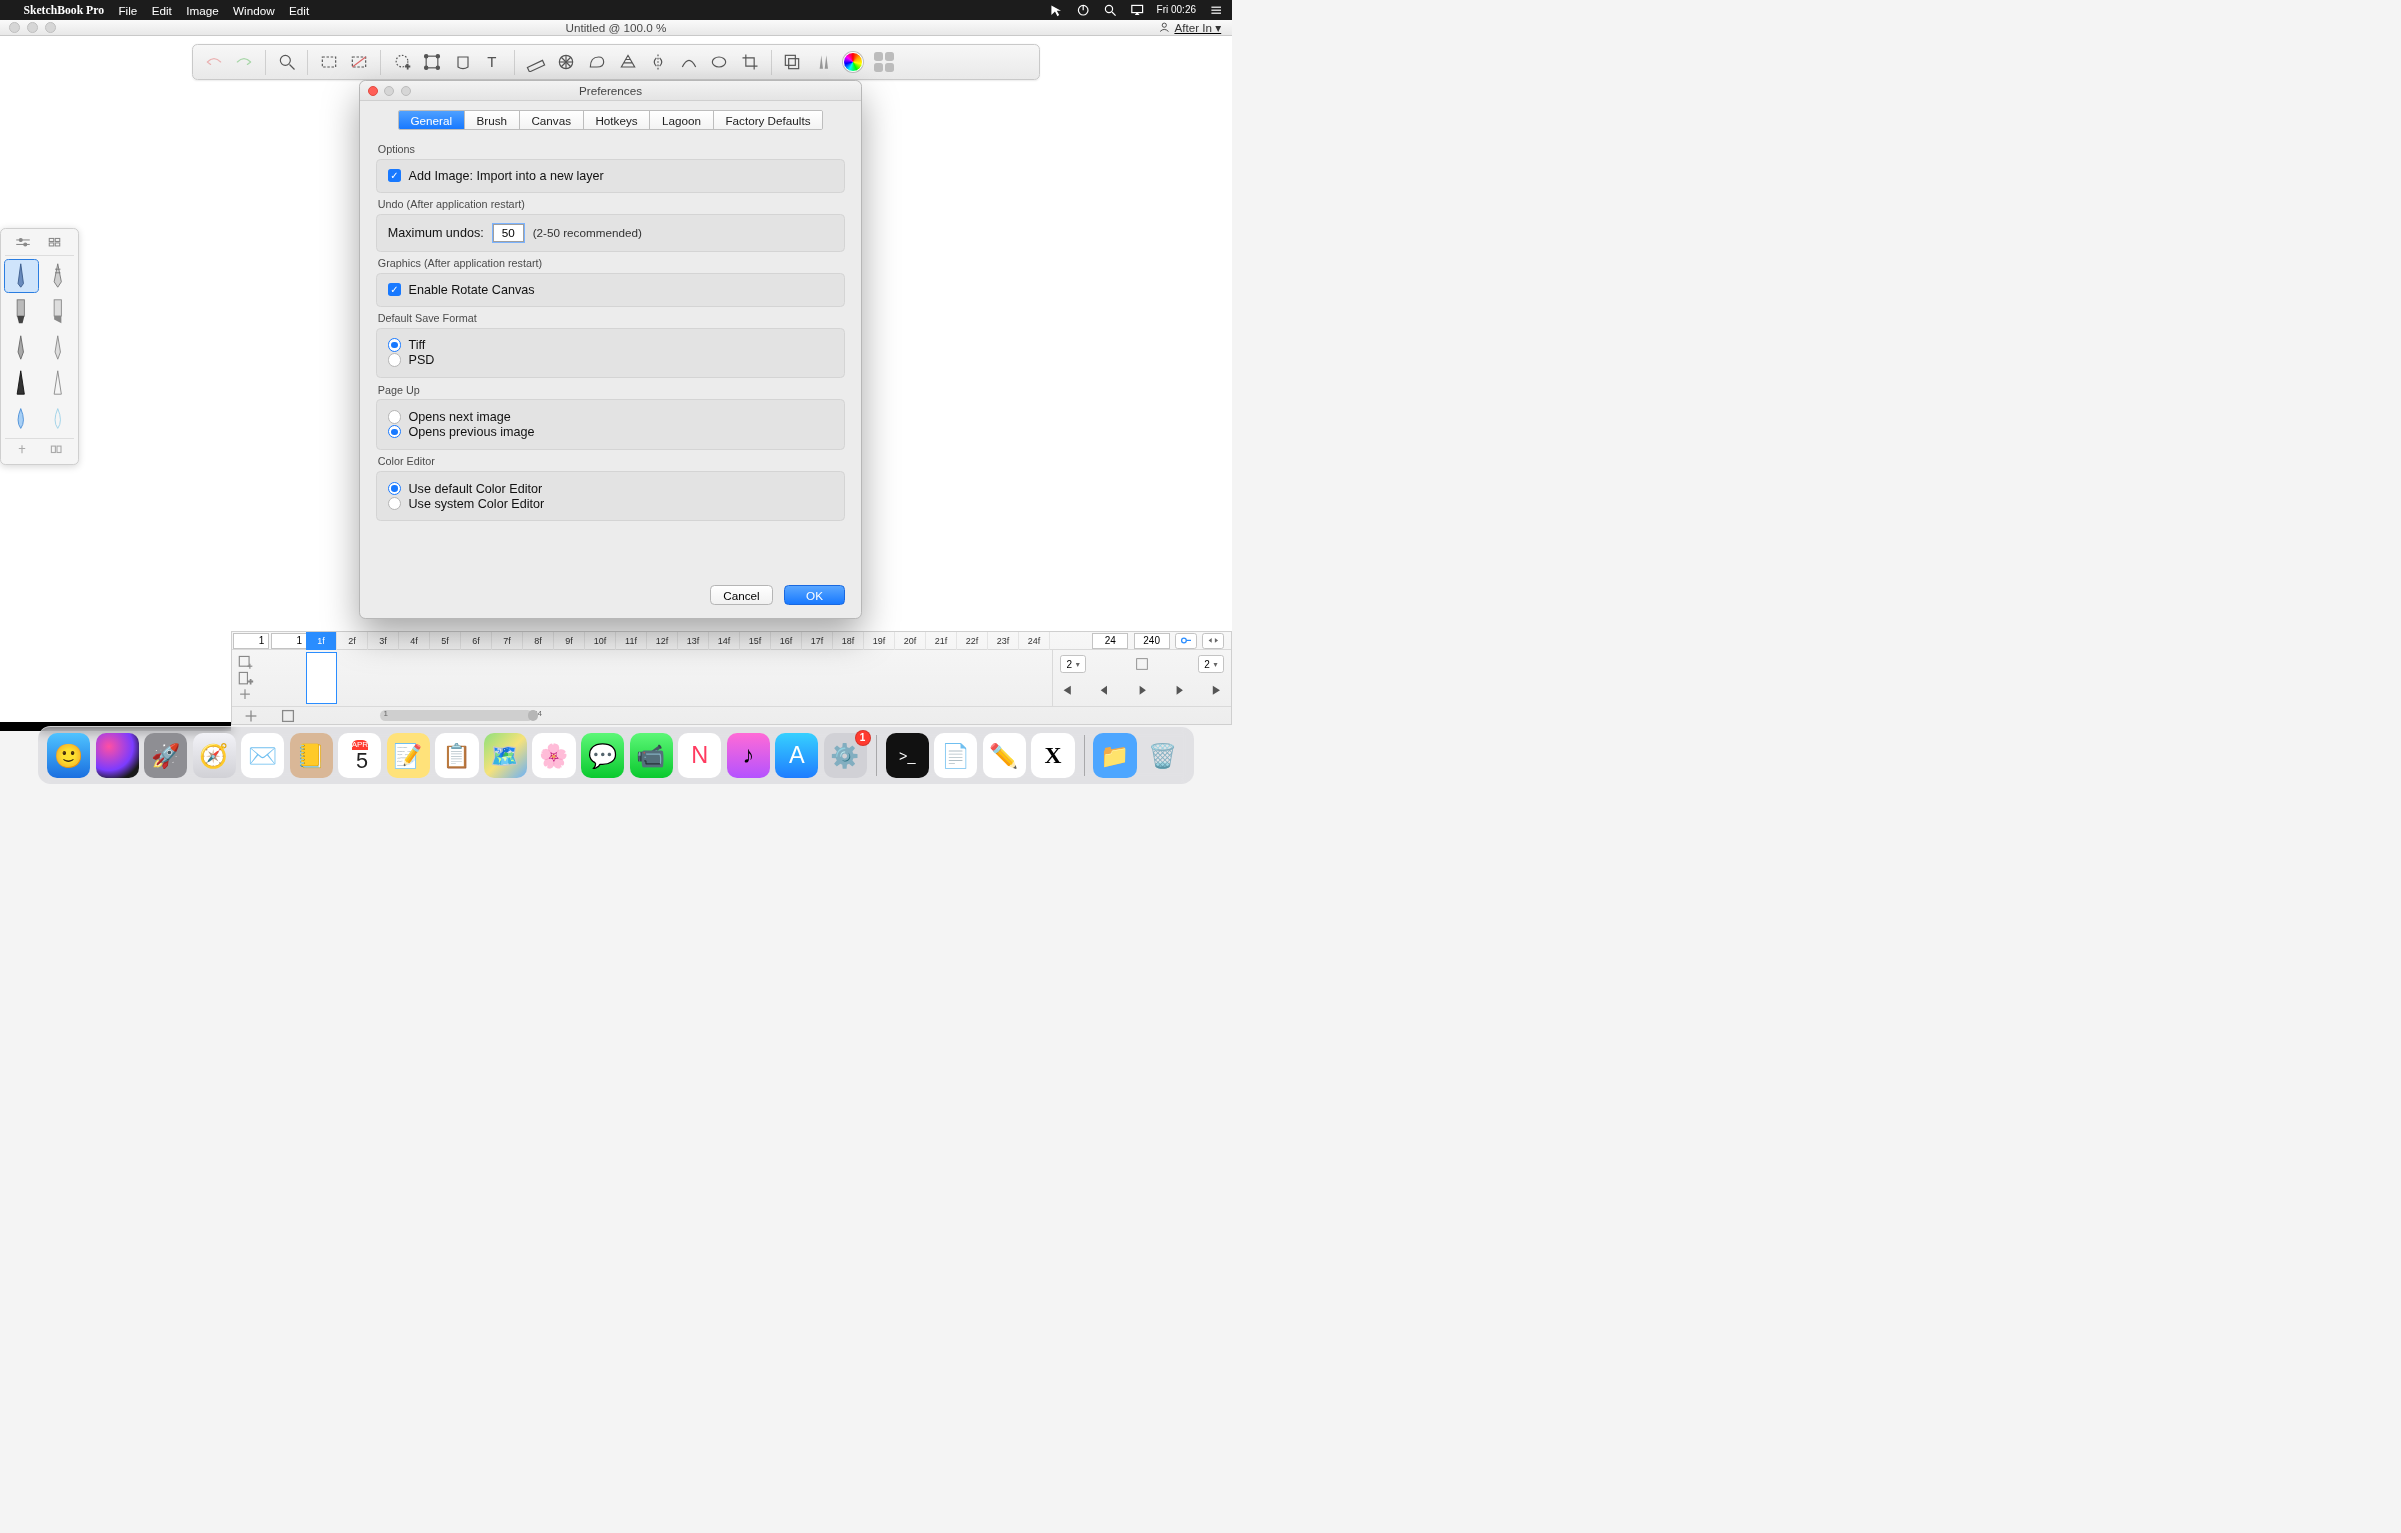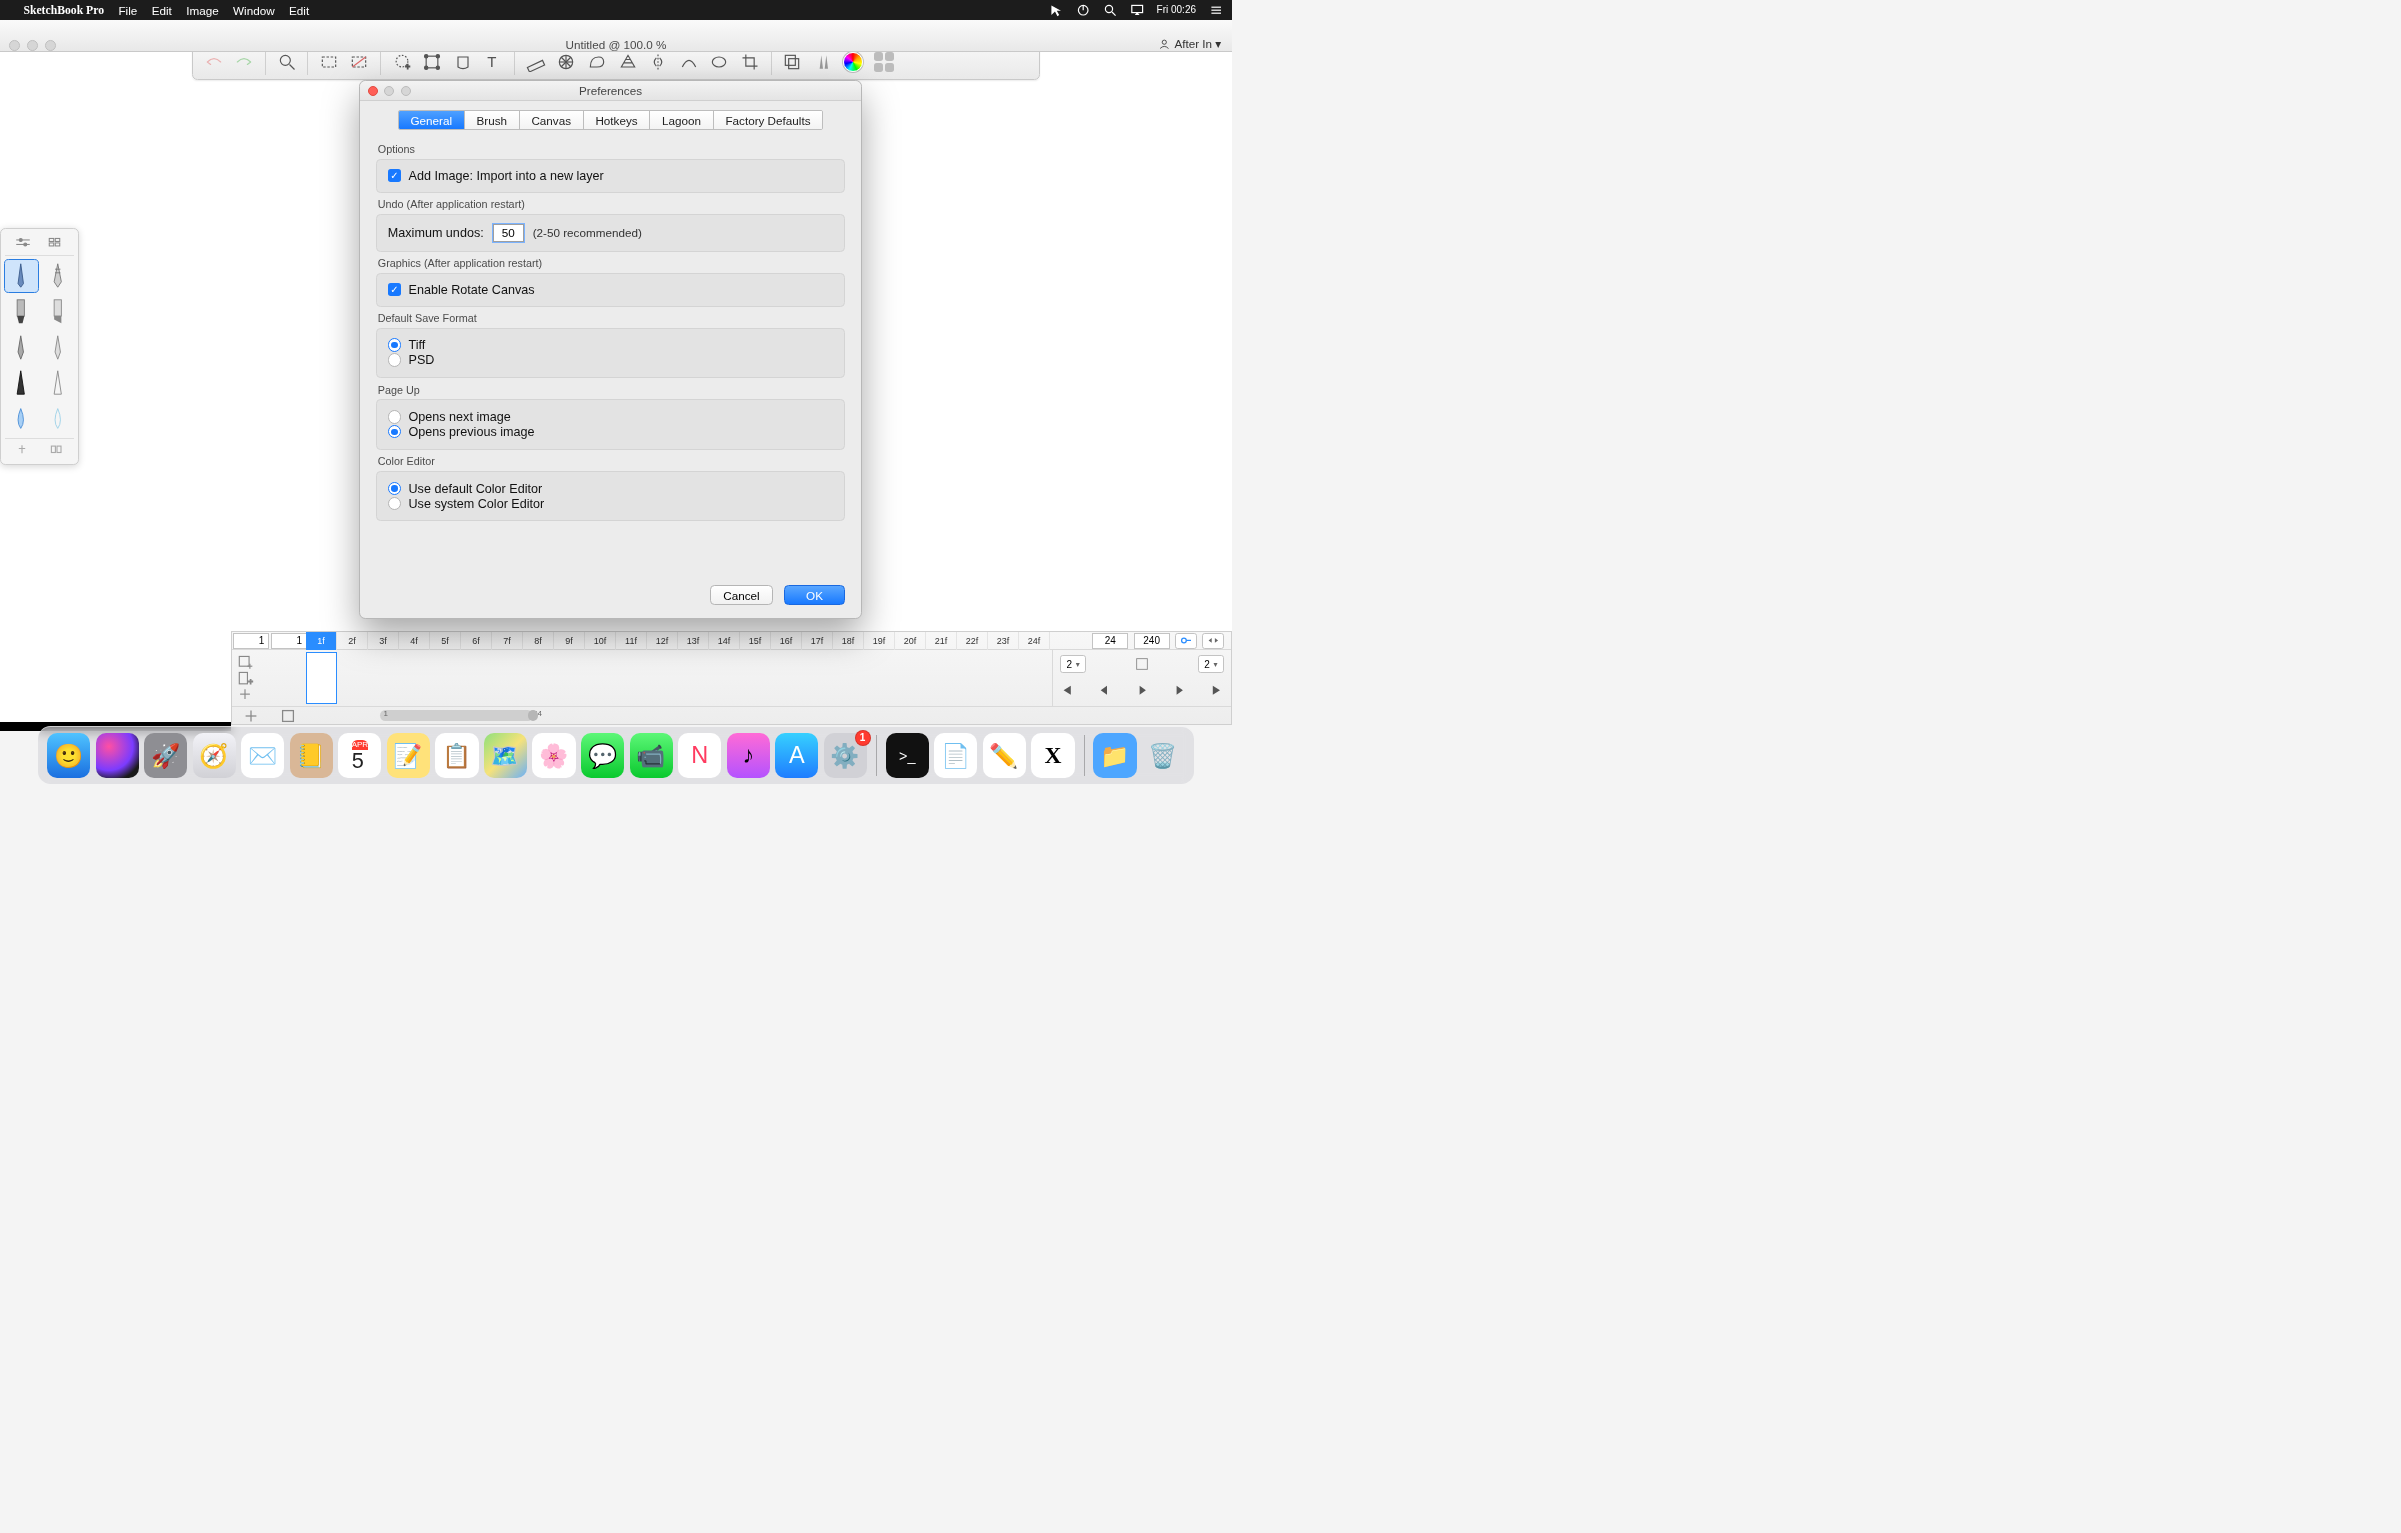--- a/index.html
+++ b/index.html
@@ -7,21 +7,21 @@
 
 
 .menubar { position:absolute; top:0; left:0; right:0; height:20px; background:#1c1c1c; color:#fff; display:flex; align-items:center; font-size:11.7px; padding:0 9px; z-index:50;}
 .menubar .left { display:flex; align-items:center; gap:14.4px;}
 .menubar .left .apple { font-size:12.6px; }
 .menubar .left .app { font-weight:700;font-family:Liberation Serif, serif; }
 .menubar .right { margin-left:auto; display:flex; align-items:center; gap:12.6px; font-size:10px;}
 .mb-icon svg { width:14.4px; height:14.4px; display:block;}
 
 
-.docwin { position:absolute; top:20px; left:0; right:0; height:32px; background:linear-gradient(#fafafa,#e8e8e8); border-bottom:0.9px solid #c9c9c9; display:flex; align-items:flex-end; z-index:10;}
+.docwin { position:absolute; top:20px; left:0; right:0; height:16px; background:linear-gradient(#fafafa,#e8e8e8); border-bottom:0.9px solid #c9c9c9; display:flex; align-items:center; z-index:10;text-decoration:underline;}
 .trafficlights { display:flex; gap:7.2px; padding-left:9px;}
 .trafficlights span { width:10.8px; height:10.8px; border-radius:50%; background:#d6d6d6; border:0.9px solid #c0c0c0;}
 .doc-title { position:absolute; left:0; right:0; text-align:center; font-size:11.7px; color:#4a4a4a;}
 .signin { margin-left:auto; padding-right:10.8px; font-size:11.7px; color:#333; display:flex; align-items:center; gap:3.6px;}
 .signin svg{width:12.6px;height:12.6px;}
 
 
 .toolbar { position:absolute; top:44px; left:50%; transform:translateX(-50%); width:848px; height:36px; background:linear-gradient(#f7f7f7,#e9e9e9); border:0.9px solid #c9c9c9; border-radius:5.4px; display:flex; align-items:center; padding:0 7.2px; gap:3.6px; z-index:9; box-shadow:0 0.9px 1.8px rgba(0,0,0,.08);}
 .tb-sep{ width:0.9px; height:25px; background:#cfcfcf; margin:0 3.6px;}
 .tb-btn{ width:27px; height:27px; display:flex; align-items:center; justify-content:center; color:#555; border-radius:3.6px;}
@@ -123,21 +123,21 @@
 .dock .app.itunes{background:linear-gradient(#ff6bd6,#b452ff);}
 .dock .app.store{background:linear-gradient(#36d0ff,#1f7dff);}
 .dock .app.sys{background:#d1d1d6;}
 .dock .app.term{background:#111;}
 .dock .app.te{background:#fff;}
 .dock .app.skb{background:#fff;}
 .dock .app.xq{background:#fff;}
 .dock .app.dl{background:#4da6ff;}
 .dock .app.trash{background:transparent;}
 .dock .badge{position:absolute;top:-3.6px;right:-3.6px;min-width:16px;height:16px;border-radius:8px;background:#ff3b30;color:#fff;font-size:10px;display:flex;align-items:center;justify-content:center;font-weight:600;border:0.9px solid rgba(0,0,0,.15);}
-.dock .cal-inner{display:flex;flex-direction:column;align-items:flex-start;line-height:1;}
+.dock .cal-inner{display:flex;flex-direction:column;align-items:flex-end;line-height:1;}
 .dock .cal-inner .m{background:#ff3b30;color:#fff;font-size:8px;width:100%;text-align:center;padding:0.9px 0;border-radius:5.4px 5.4px 0 0;}
 .dock .cal-inner .d{font-size:21.7px;color:#222;}
 
 
 .blackstrip{position:absolute;left:0;bottom:57px;width:231px;height:9px;background:#000;z-index:7;}
 </style>
 </head>
 <body>
 
 <div class="menubar">

